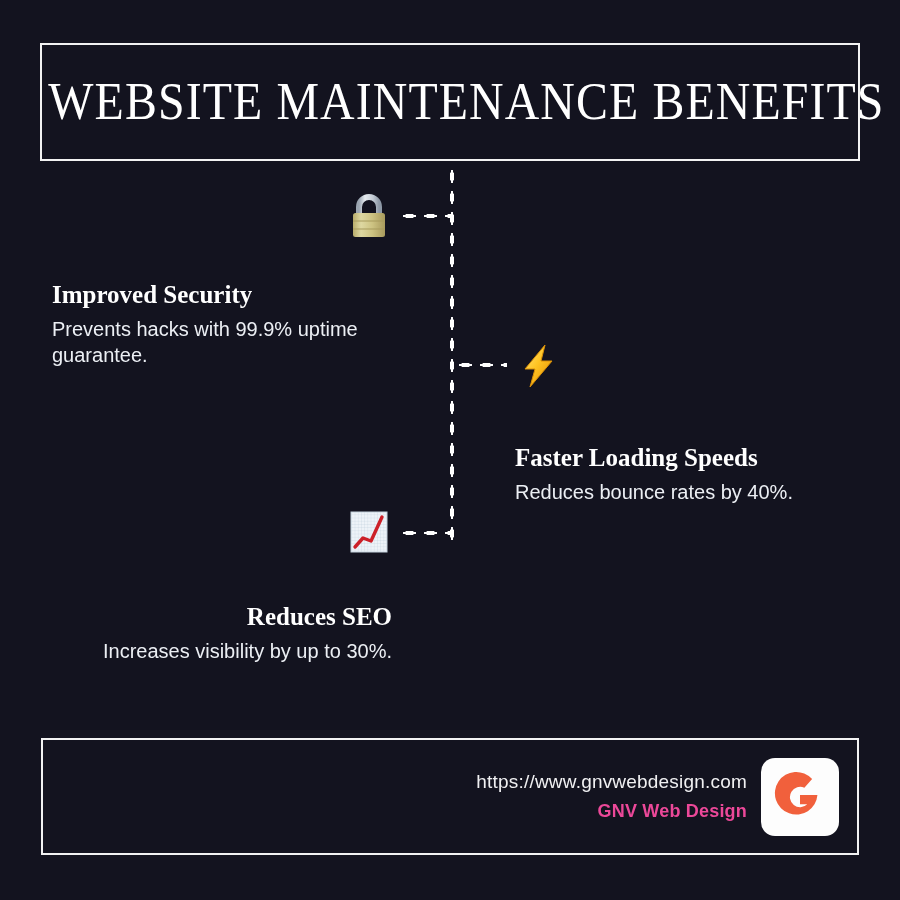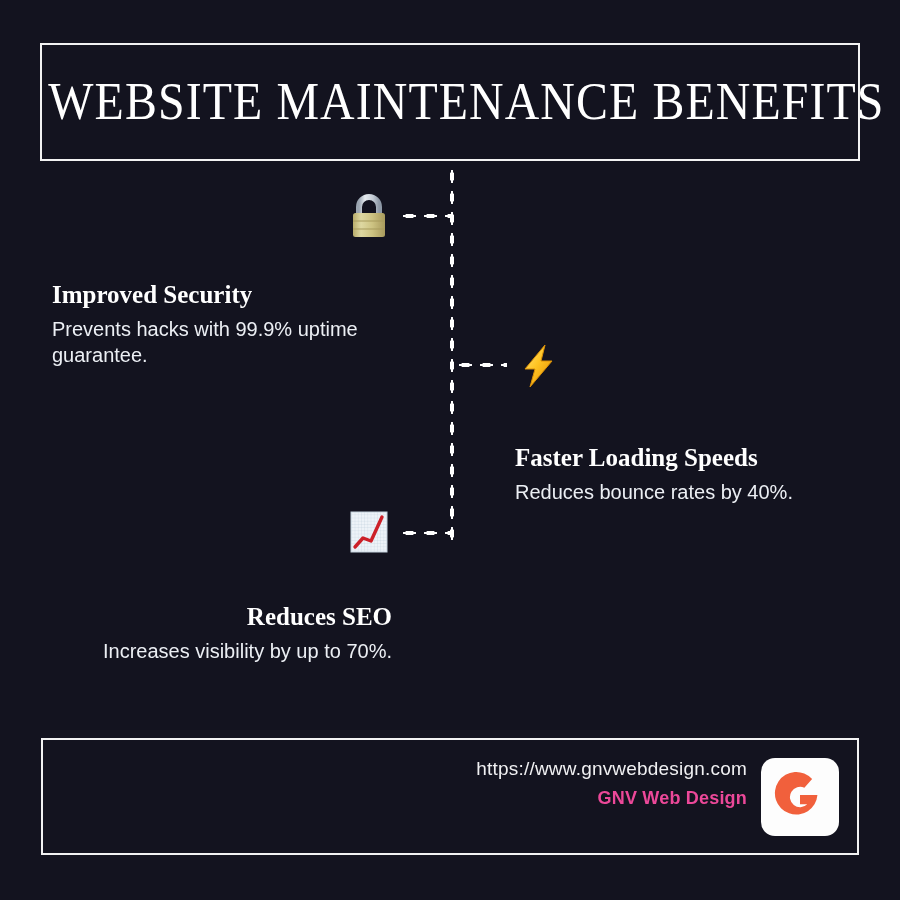--- a/index.html
+++ b/index.html
@@ -126,20 +126,21 @@
     height: 117px;
     border: 2px solid #f2f2f2;
     box-sizing: border-box;
   }
   .footer-inner {
     position: absolute;
     right: 18px;
     top: 50%;
     transform: translateY(-50%);
     display: flex;
+    align-items: center;
     gap: 14px;
   }
   .footer-lines {
     display: flex;
     flex-direction: column;
     align-items: flex-end;
     gap: 8px;
   }
   .footer-url {
     font-family: "Liberation Sans", sans-serif;
@@ -234,21 +235,21 @@
     <p>Prevents hacks with 99.9% uptime guarantee.</p>
   </div>
 
   <div class="benefit benefit-speed">
     <h2>Faster Loading Speeds</h2>
     <p>Reduces bounce rates by 40%.</p>
   </div>
 
   <div class="benefit benefit-seo">
     <h2>Reduces SEO</h2>
-    <p>Increases visibility by up to 70%.</p>
+    <p>Increases visibility by up to 30%.</p>
   </div>
 
   <div class="footer-box">
     <div class="footer-inner">
       <div class="footer-lines">
         <div class="footer-url">https://www.gnvwebdesign.com</div>
         <div class="footer-brand">GNV Web Design</div>
       </div>
       <div class="logo-tile">
         <svg viewBox="0 0 64 64" width="62" height="62">

